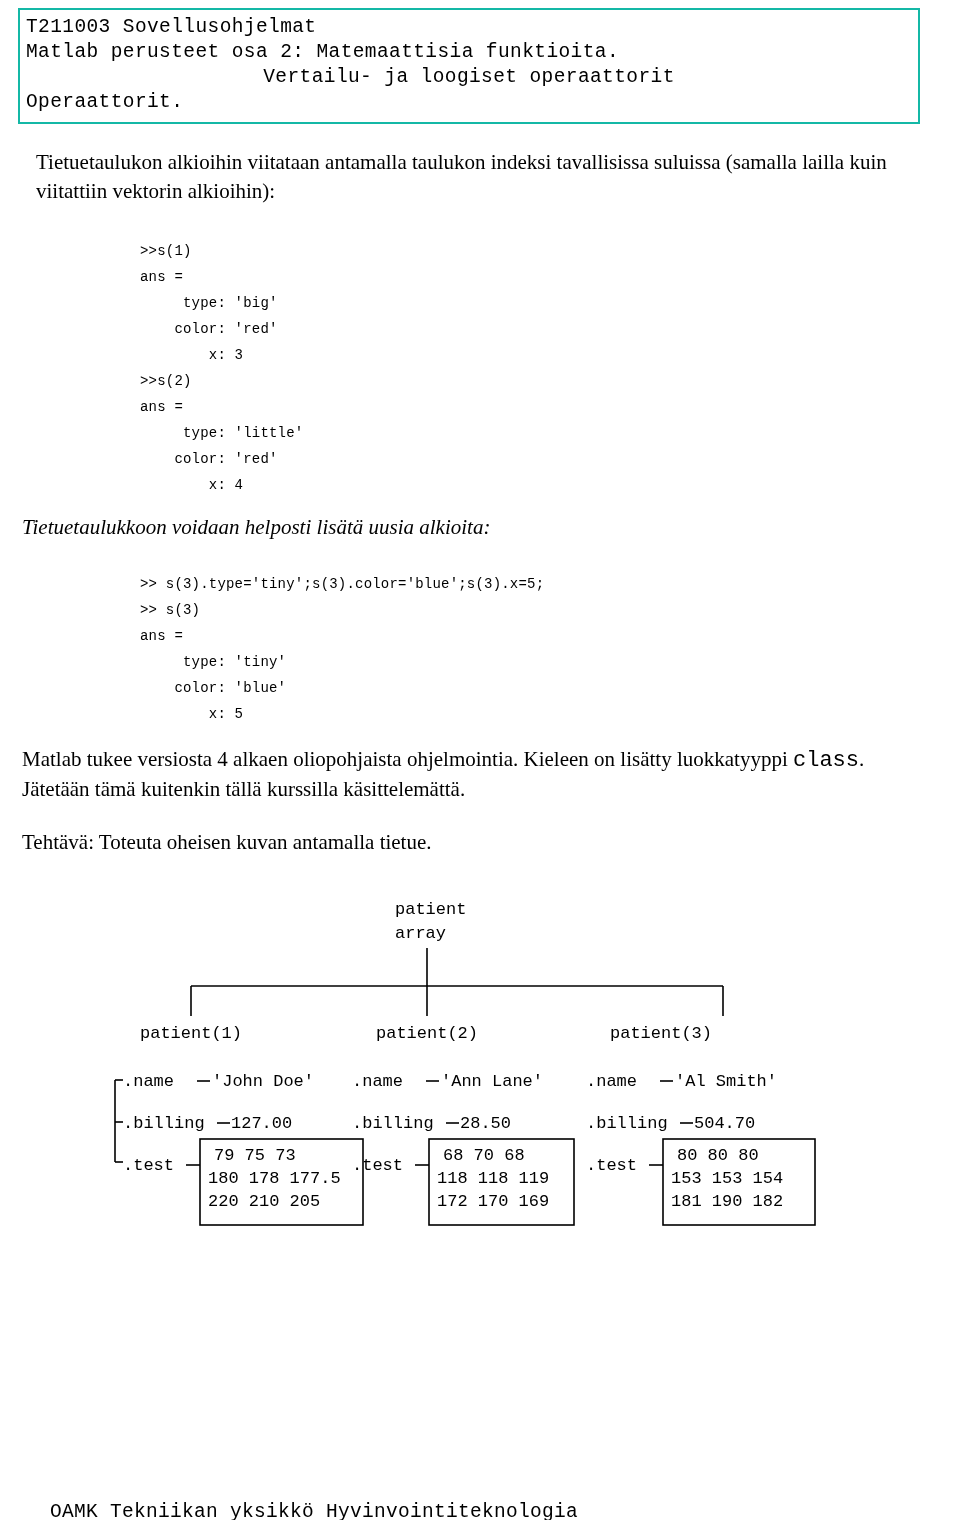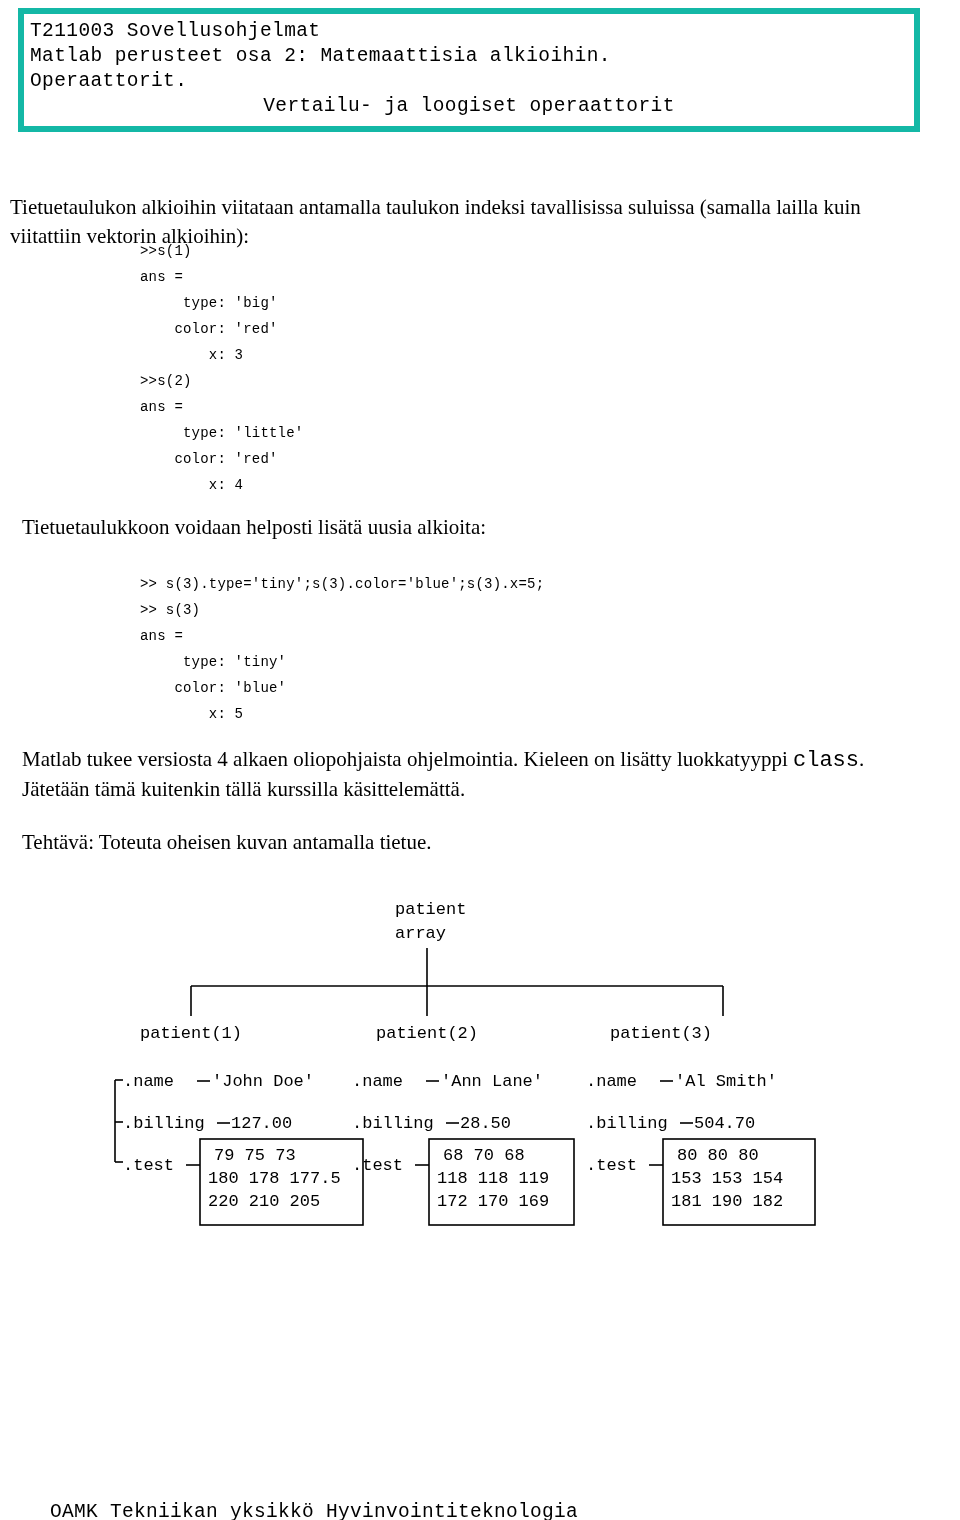--- a/index.html
+++ b/index.html
@@ -15,21 +15,21 @@
     color: #000000;
     overflow: hidden;
   }
 
   
   .header {
     position: absolute;
     left: 18px;
     top: 8px;
     width: 902px;
-    border: 6px solid #14b8a6;
+    border: 2px solid #14b8a6;
     box-sizing: border-box;
     padding: 5px 6px 7px 6px;
   }
   .header-line {
     font-family: "Liberation Mono", monospace;
     font-size: 19.5px;
     line-height: 25px;
     letter-spacing: 0.4px;
     white-space: pre;
   }
@@ -86,39 +86,39 @@
     line-height: 27px;
     letter-spacing: 0.3px;
     white-space: pre;
   }
 </style>
 </head>
 <body>
 
 <div class="header">
   <div class="header-line">T211003 Sovellusohjelmat</div>
-  <div class="header-line">Matlab perusteet osa 2: Matemaattisia alkioihin.</div>
+  <div class="header-line">Matlab perusteet osa 2: Matemaattisia funktioita.</div>
+  <div class="header-line centered">Vertailu- ja loogiset operaattorit</div>
   <div class="header-line">Operaattorit.</div>
-  <div class="header-line centered">Vertailu- ja loogiset operaattorit</div>
-</div>
-
-<div class="para" style="left:10px; top:148px; width:880px;margin-top:45px;">Tietuetaulukon alkioihin viitataan antamalla taulukon indeksi tavallisissa suluissa (samalla lailla kuin viitattiin vektorin alkioihin):</div>
+</div>
+
+<div class="para" style="left:36px; top:148px; width:880px;">Tietuetaulukon alkioihin viitataan antamalla taulukon indeksi tavallisissa suluissa (samalla lailla kuin viitattiin vektorin alkioihin):</div>
 
 <div class="code" style="left:140px; top:238px;">&gt;&gt;s(1)
 ans =
      type: 'big'
     color: 'red'
         x: 3
 &gt;&gt;s(2)
 ans =
      type: 'little'
     color: 'red'
         x: 4</div>
 
-<div class="para" style="left:22px; top:513px; width:880px;">Tietuetaulukkoon voidaan helposti lisätä uusia alkioita:</div>
+<div class="para" style="left:22px; top:513px; width:880px;font-style:italic;">Tietuetaulukkoon voidaan helposti lisätä uusia alkioita:</div>
 
 <div class="code" style="left:140px; top:571px;">&gt;&gt; s(3).type='tiny';s(3).color='blue';s(3).x=5;
 &gt;&gt; s(3)
 ans =
      type: 'tiny'
     color: 'blue'
         x: 5</div>
 
 <div class="para" style="left:22px; top:745px; width:880px;">
   <span>Matlab tukee versiosta 4 alkaen oliopohjaista ohjelmointia. Kieleen on lisätty luokkatyyppi </span><span class="mono-inline">class</span><span>. Jätetään tämä kuitenkin tällä kurssilla käsittelemättä.</span>

